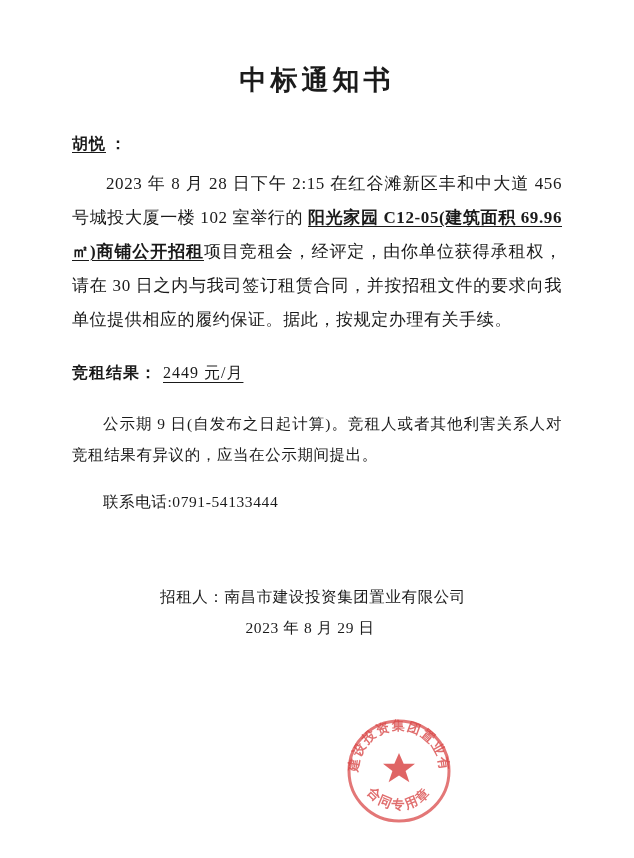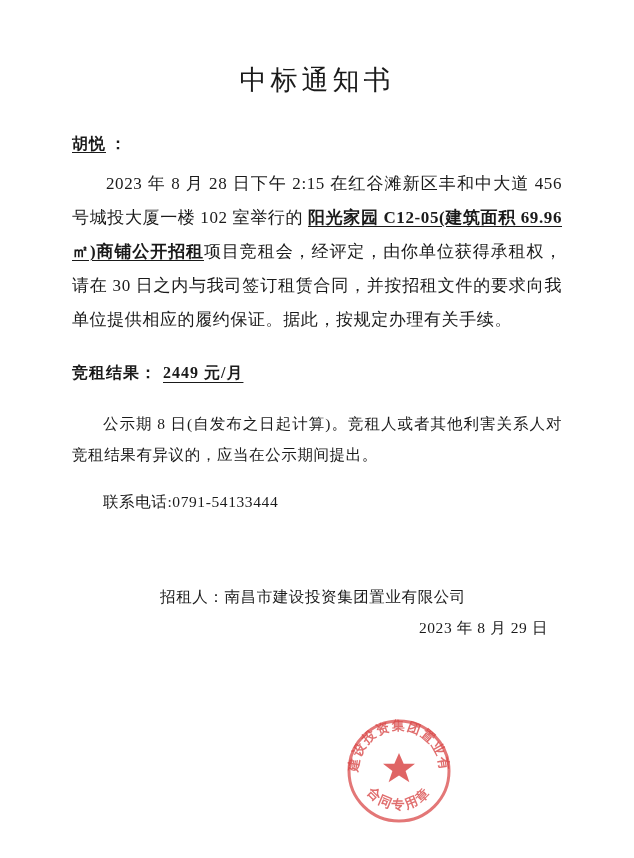--- a/index.html
+++ b/index.html
@@ -18,21 +18,21 @@
   .page {
     position: relative;
     width: 634px;
     height: 858px;
     box-sizing: border-box;
     padding: 0 72px;
   }
   .doc-title {
     text-align: center;
     font-size: 27px;
-    font-weight: normal;
+    font-weight: bold;
     letter-spacing: 4px;
     margin-top: 62px;
     margin-bottom: 0;
     font-family: "DejaVu Serif", "Liberation Serif", serif;
   }
   .recipient {
     margin-top: 36px;
     font-size: 16px;
     font-weight: bold;
     letter-spacing: 1px;
@@ -60,21 +60,21 @@
   .result-line {
     margin-top: 26px;
     font-size: 16px;
     font-weight: bold;
     letter-spacing: 1px;
   }
   .result-line .result-value {
     text-decoration: underline;
     text-underline-offset: 4px;
     padding: 0 6px;
-    font-weight: bold;
+    font-weight: normal;
   }
   .notice-para {
     margin-top: 24px;
     font-size: 15.5px;
     line-height: 2.0;
     text-align: justify;
     text-indent: 2em;
     letter-spacing: 0.6px;
   }
   .contact-line {
@@ -97,20 +97,21 @@
     position: relative;
     z-index: 2;
   }
   .signature .sig-org {
     display: block;
     text-align: center;
   }
   .signature .sig-date {
     display: block;
     padding-right: 6px;
+    text-align: center;
   }
   
   .seal {
     position: absolute;
     left: 340px;
     top: 650px;
     width: 118px;
     height: 118px;
     z-index: 1;
     pointer-events: none;
@@ -136,21 +137,21 @@
   </div>
 
   <p class="body-para">
     <span>2023 年 8 月 28 日下午 2:15 在红谷滩新区丰和中大道 456 号城投大厦一楼 102 室举行的 </span><span class="emph">阳光家园 C12-05(建筑面积 69.96 ㎡)商铺公开招租</span><span>项目竞租会，经评定，由你单位获得承租权，请在 30 日之内与我司签订租赁合同，并按招租文件的要求向我单位提供相应的履约保证。据此，按规定办理有关手续。</span>
   </p>
 
   <div class="result-line">
     <span>竞租结果：</span><span class="result-value">2449 元/月</span>
   </div>
 
-  <p class="notice-para">公示期 8 日(自发布之日起计算)。竞租人或者其他利害关系人对竞租结果有异议的，应当在公示期间提出。</p>
+  <p class="notice-para">公示期 9 日(自发布之日起计算)。竞租人或者其他利害关系人对竞租结果有异议的，应当在公示期间提出。</p>
 
   <div class="contact-line second">联系电话:0791-54133444</div>
 
   <div class="seal">
     <svg width="118" height="118" viewBox="0 0 118 118" xmlns="http://www.w3.org/2000/svg">
       <defs>
         <path id="sealTopArc" d="M 18,59 A 41,41 0 0 1 100,59" fill="none"></path>
         <path id="sealBottomArc" d="M 26,78 A 38,38 0 0 0 92,78" fill="none"></path>
       </defs>
       <circle cx="59" cy="59" r="50" fill="none" stroke="#d94a4a" stroke-width="3" opacity="0.75"></circle>

